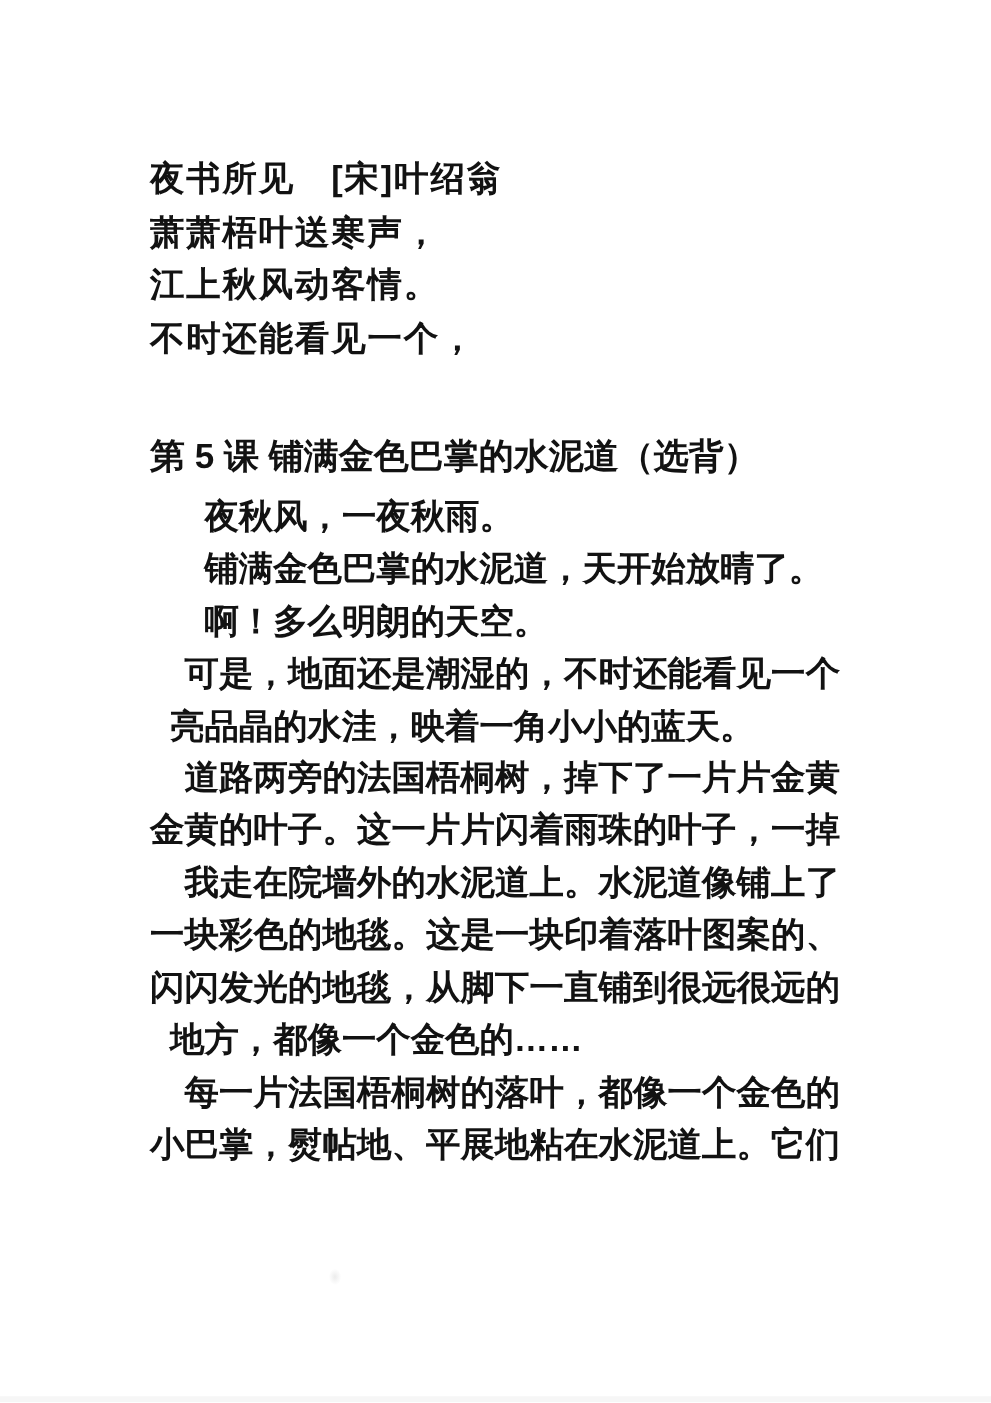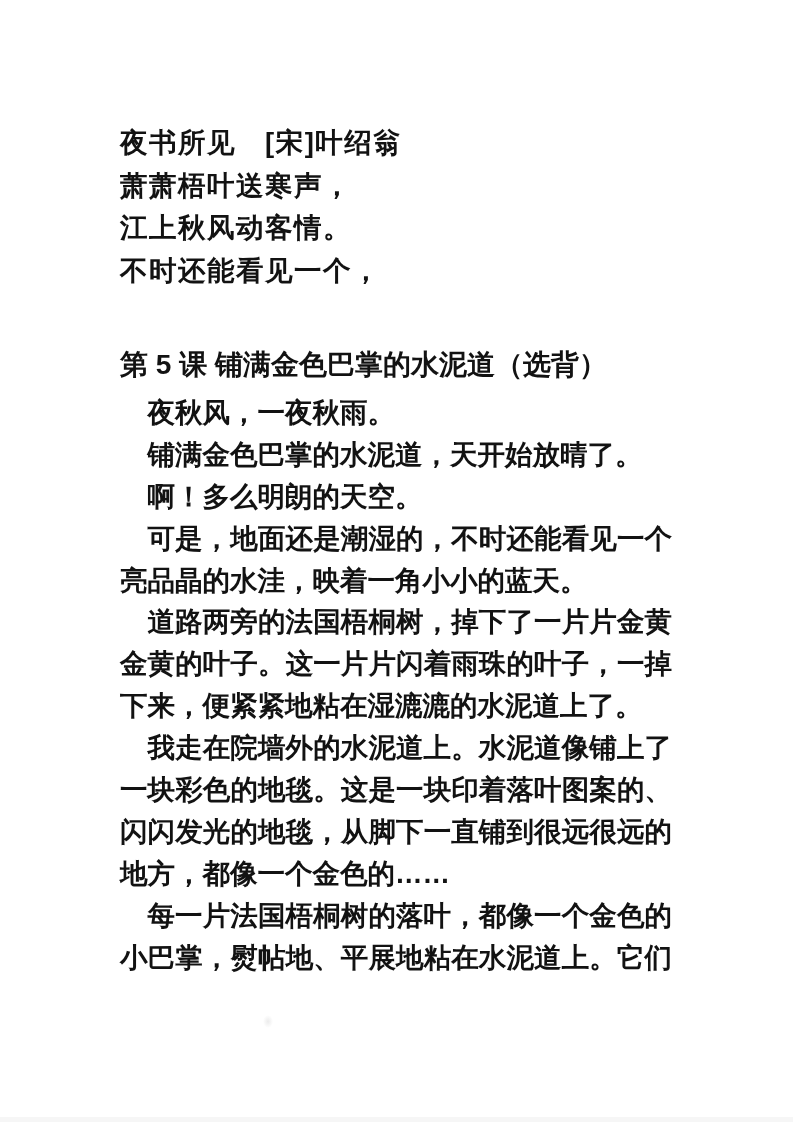--- a/index.html
+++ b/index.html
@@ -62,21 +62,21 @@
   .line {
     height: 41.9px;
     line-height: 41.9px;
     text-align: left;
   }
   .line.ind { text-indent: 27.5px; }
   .line.just {
     text-align: justify;
     text-align-last: justify;
   }
-  .line.nowrap { white-space: nowrap; }
+  .line.nowrap { white-space: nowrap; margin-left: 16px; }
   
   .smudge {
     position: absolute;
     left: 263px;
     top: 1015px;
     width: 10px;
     height: 13px;
     border-radius: 50%;
     background: radial-gradient(closest-side, #dcdcdc, rgba(255,255,255,0));
     opacity: 0.55;
@@ -108,21 +108,20 @@
   <div class="heading">第 5 课 铺满金色巴掌的水泥道（选背）</div>
 
   <div id="lesson-body" class="body-block">
       <div class="line ind nowrap">夜秋风，一夜秋雨。</div>
       <div class="line ind nowrap">铺满金色巴掌的水泥道，天开始放晴了。</div>
       <div class="line ind nowrap">啊！多么明朗的天空。</div>
       <div class="line ind just">可是，地面还是潮湿的，不时还能看见一个</div>
       <div class="line nowrap">亮品晶的水洼，映着一角小小的蓝天。</div>
       <div class="line ind just">道路两旁的法国梧桐树，掉下了一片片金黄</div>
       <div class="line just">金黄的叶子。这一片片闪着雨珠的叶子，一掉</div>
-      <div class="line nowrap">下来，便紧紧地粘在湿漉漉的水泥道上了。</div>
       <div class="line ind just">我走在院墙外的水泥道上。水泥道像铺上了</div>
       <div class="line just">一块彩色的地毯。这是一块印着落叶图案的、</div>
       <div class="line just">闪闪发光的地毯，从脚下一直铺到很远很远的</div>
       <div class="line nowrap">地方，都像一个金色的……</div>
       <div class="line ind just">每一片法国梧桐树的落叶，都像一个金色的</div>
       <div class="line just">小巴掌，熨帖地、平展地粘在水泥道上。它们</div>
     </div>
 
   <div class="smudge"></div>
   <div class="bottom-edge"></div>

